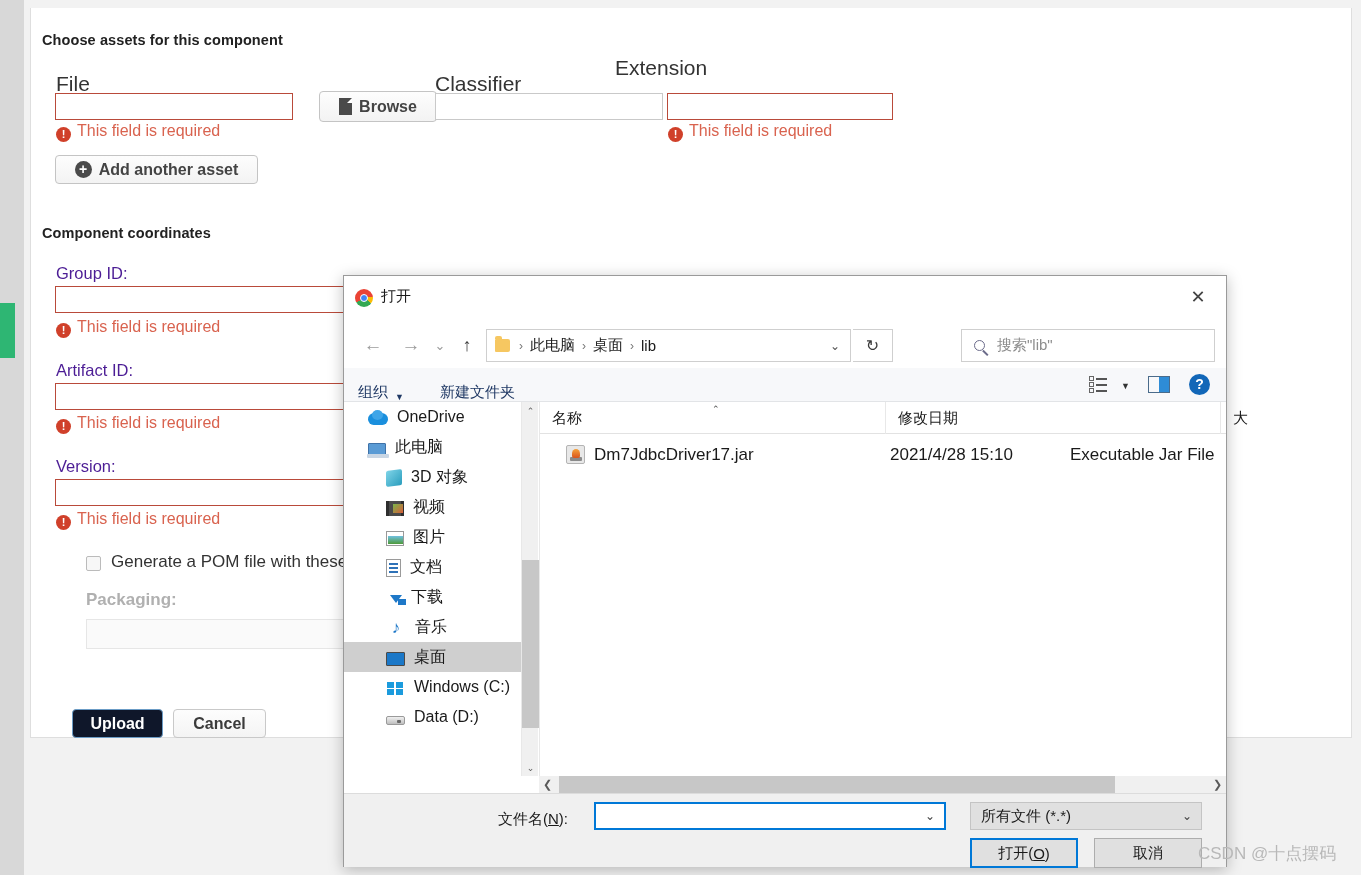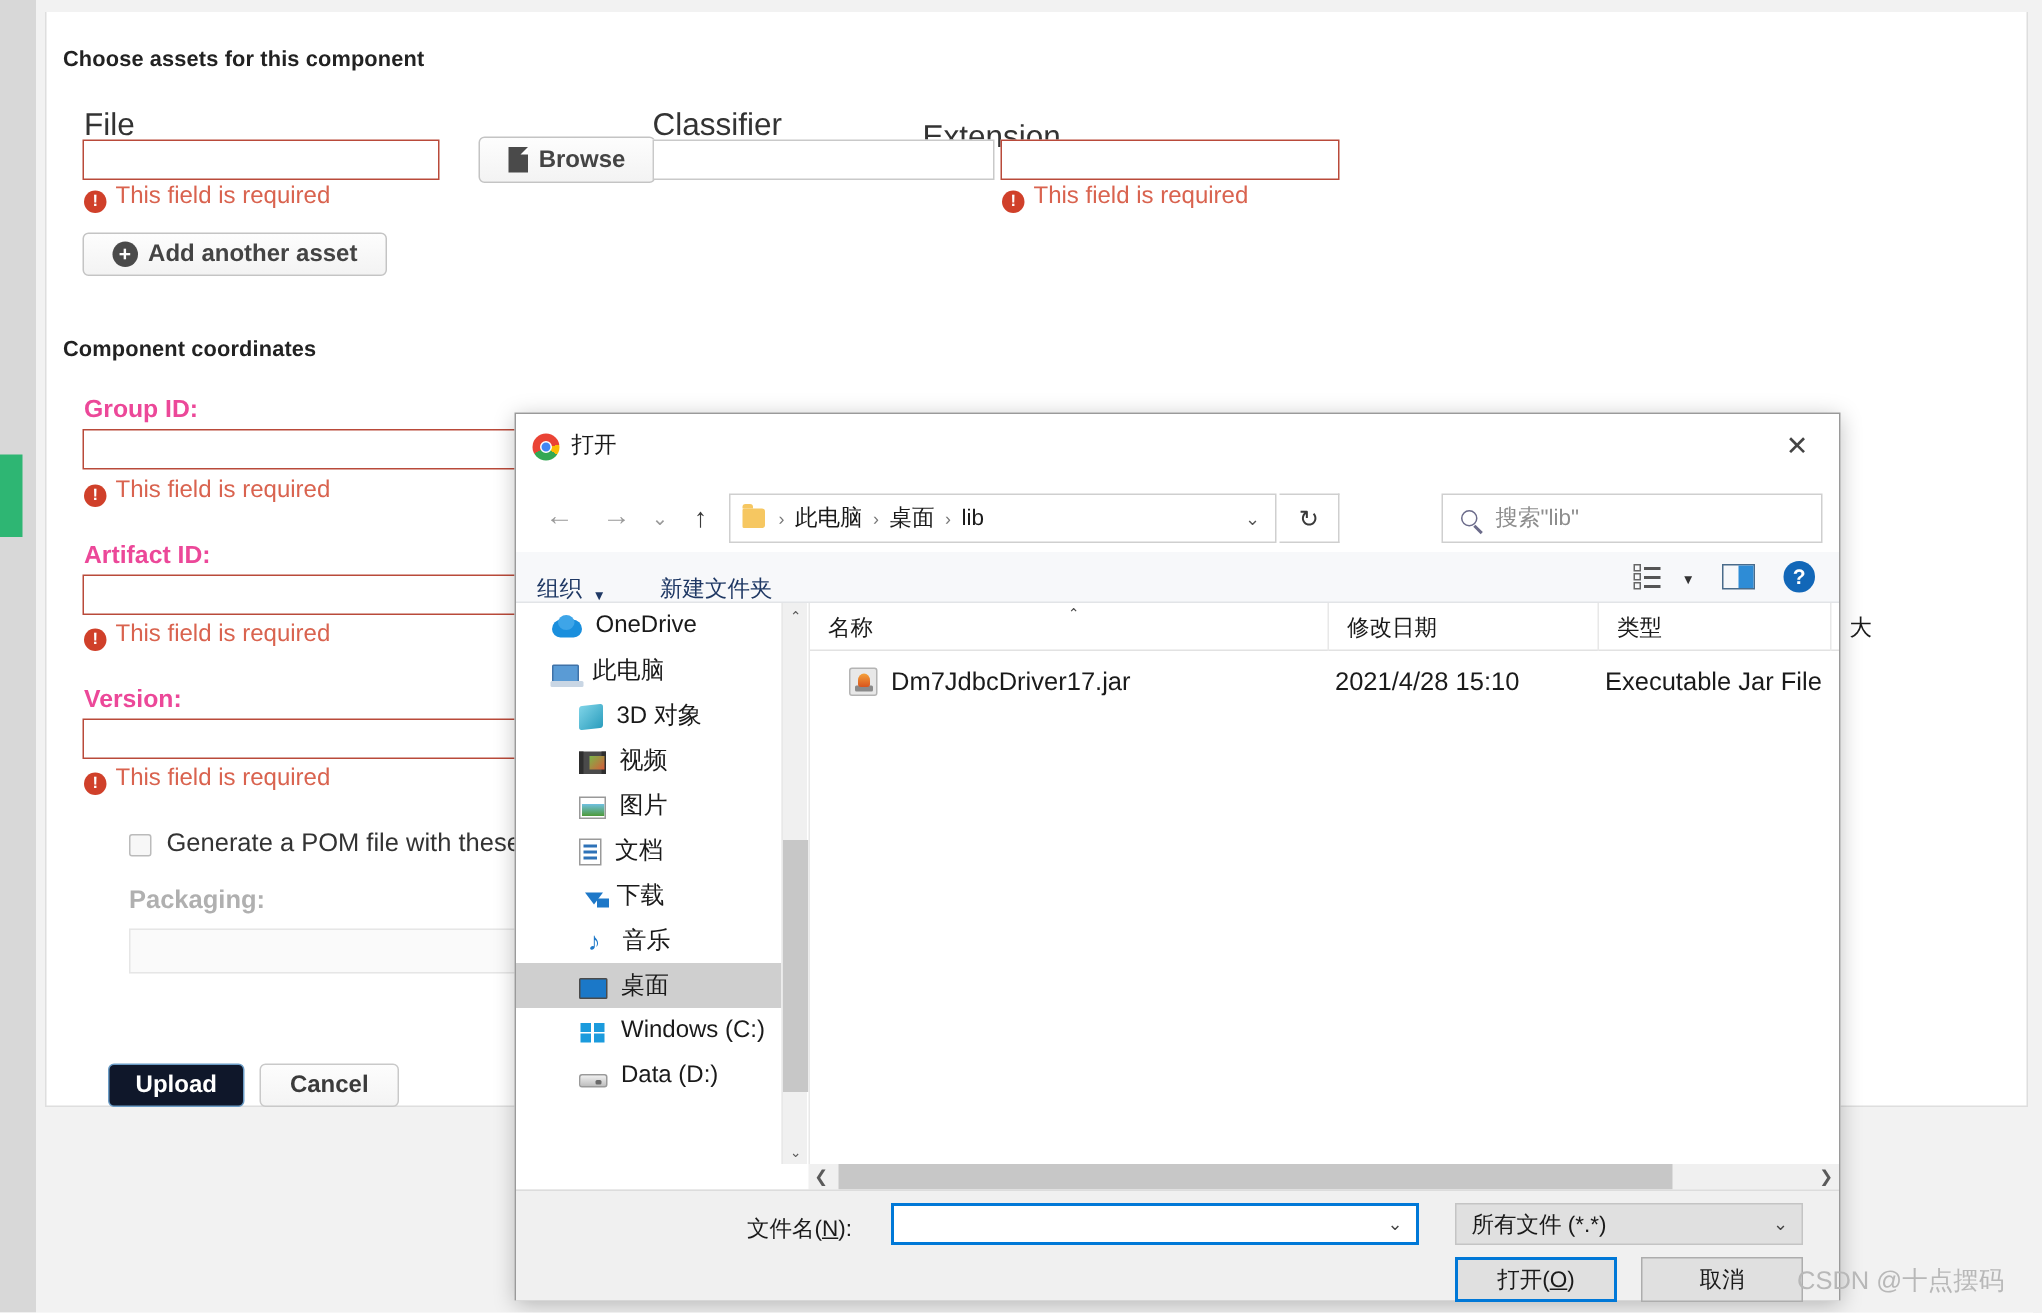--- a/index.html
+++ b/index.html
@@ -29,21 +29,21 @@
   
   #form-card{
     position:absolute; left:30px; top:8px; width:1322px; height:730px;
     background:#ffffff; border:1px solid #dedede; border-top:none;
   }
   .sec-title{
     position:absolute; font-size:14.5px; font-weight:bold; color:#222;
     letter-spacing:.1px;
   }
   .fld-label{ position:absolute; font-size:21px; color:#333; }
-  .fld-label.bold{ font-weight:bold; font-size:16.5px; color:#ec4899; }
+  .fld-label.bold{ font-weight:normal; font-size:16.5px; color:#4c1d95; }
   .txtbox{
     position:absolute; height:27px; background:#fff;
     border:1px solid #c9c9c9;
   }
   .txtbox.err{ border:1px solid #b94a3a; }
   .errmsg{
     position:absolute; font-size:16px; color:#d9634f; white-space:nowrap;
   }
   .err-ico{
     display:inline-block; width:15px; height:15px; border-radius:50%;
@@ -439,21 +439,21 @@
 <div id="left-gutter"></div>
 <div id="page-bg"></div>
 <div id="green-tab"></div>
 
 <div id="form-card">
 
   <div class="sec-title" style="left:11px; top:24px;">Choose assets for this component</div>
 
   <div class="fld-label" style="left:25px; top:64px;">File</div>
   <div class="fld-label" style="left:404px; top:64px;">Classifier</div>
-  <div class="fld-label" style="left:584px; top:72px;">Extension</div>
+  <div class="fld-label" style="left:584px; top:48px;">Extension</div>
 
   <div class="txtbox err" style="left:24px; top:85px; width:238px;"></div>
   <div class="btn-grey" style="left:288px; top:83px; width:118px; height:31px;">
     <span class="file-glyph"></span>
     <span>Browse</span>
   </div>
   <div class="txtbox" style="left:404px; top:85px; width:228px;"></div>
   <div class="txtbox err" style="left:636px; top:85px; width:226px;"></div>
 
   <div class="errmsg" style="left:25px; top:114px;">
@@ -603,21 +603,20 @@
     <div id="nav-scroll">
       <div class="sb-arrow" id="nav-sb-up">⌃</div>
       <div id="nav-sb-thumb"></div>
       <div class="sb-arrow" id="nav-sb-down">⌄</div>
     </div>
 
     <div id="file-pane">
       <div id="col-head">
         <div class="colh" style="left:0; width:345px;">名称</div>
         <div class="colh" style="left:345px; width:180px;">修改日期</div>
-        <div class="colh" style="left:525px; width:155px;">类型</div>
         <div class="colh" style="left:680px; width:40px;">大</div>
         <div id="sort-caret">⌃</div>
       </div>
 
       <div id="file-row">
         <span id="jar-icon"></span>
         <span class="cell" style="left:54px;">Dm7JdbcDriver17.jar</span>
         <span class="cell" style="left:350px;">2021/4/28 15:10</span>
         <span class="cell" style="left:530px;">Executable Jar File</span>
       </div>

